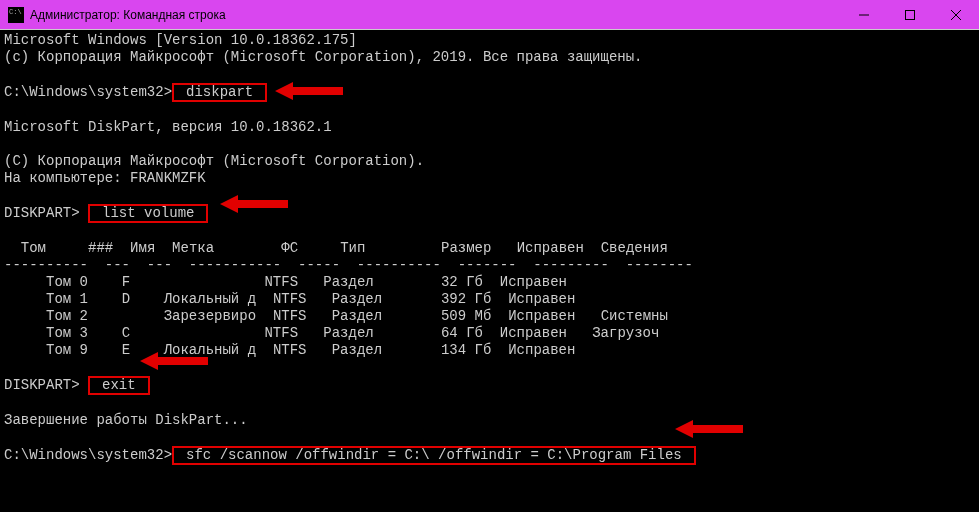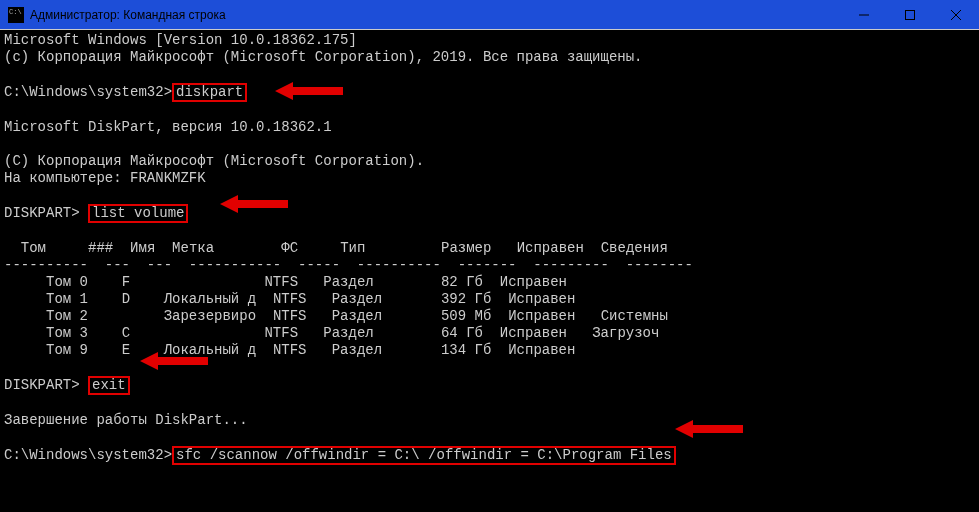--- a/index.html
+++ b/index.html
@@ -12,21 +12,21 @@
   }
   .window {
     width: 979px;
     height: 512px;
     background: #fff;
     display: flex;
     flex-direction: column;
   }
   .titlebar {
     height: 30px;
-    background: #1d4ed8;
+    background: #d946ef;
     display: flex;
     align-items: center;
     border-bottom: 1px solid #ccc;
   }
   .titlebar-icon {
     width: 16px;
     height: 16px;
     margin-left: 8px;
     margin-right: 6px;
     background: #000;
@@ -67,21 +67,21 @@
     color: #ccc;
     font-size: 14px;
     line-height: 17px;
     padding: 2px 4px;
     white-space: pre;
     overflow: hidden;
     position: relative;
   }
   .hl {
     border: 2px solid #e10000;
-    padding: 0 2px;
+    padding: 0 12px;
     display: inline-block;
     line-height: 15px;
   }
   .arrow {
     position: absolute;
     pointer-events: none;
   }
 </style>
 </head>
 <body>
@@ -117,21 +117,21 @@
 
 <span>Microsoft DiskPart, версия 10.0.18362.1</span>
 
 <span>(C) Корпорация Майкрософт (Microsoft Corporation).</span>
 <span>На компьютере: FRANKMZFK</span>
 
 <span>DISKPART&gt; </span><span class="hl">list volume</span>
 
 <span>  <span>Том</span>     <span>###</span>  <span>Имя</span>  <span>Метка</span>        <span>ФС</span>     <span>Тип</span>         <span>Размер</span>   <span>Исправен</span>  <span>Сведения</span></span>
 <span>----------  ---  ---  -----------  -----  ----------  -------  ---------  --------</span>
-<span>     <span>Том 0</span>    <span>F</span>                <span>NTFS</span>   <span>Раздел</span>        <span>82 Гб</span>  <span>Исправен</span></span>
+<span>     <span>Том 0</span>    <span>F</span>                <span>NTFS</span>   <span>Раздел</span>        <span>32 Гб</span>  <span>Исправен</span></span>
 <span>     <span>Том 1</span>    <span>D</span>    <span>Локальный д</span>  <span>NTFS</span>   <span>Раздел</span>       <span>392 Гб</span>  <span>Исправен</span></span>
 <span>     <span>Том 2</span>         <span>Зарезервиро</span>  <span>NTFS</span>   <span>Раздел</span>       <span>509 Мб</span>  <span>Исправен</span>   <span>Системны</span></span>
 <span>     <span>Том 3</span>    <span>C</span>                <span>NTFS</span>   <span>Раздел</span>        <span>64 Гб</span>  <span>Исправен</span>   <span>Загрузоч</span></span>
 <span>     <span>Том 9</span>    <span>E</span>    <span>Локальный д</span>  <span>NTFS</span>   <span>Раздел</span>       <span>134 Гб</span>  <span>Исправен</span></span>
 
 <span>DISKPART&gt; </span><span class="hl">exit</span>
 
 <span>Завершение работы DiskPart...</span>
 
 <span>C:\Windows\system32&gt;</span><span class="hl">sfc /scannow /offwindir = C:\ /offwindir = C:\Program Files</span>

